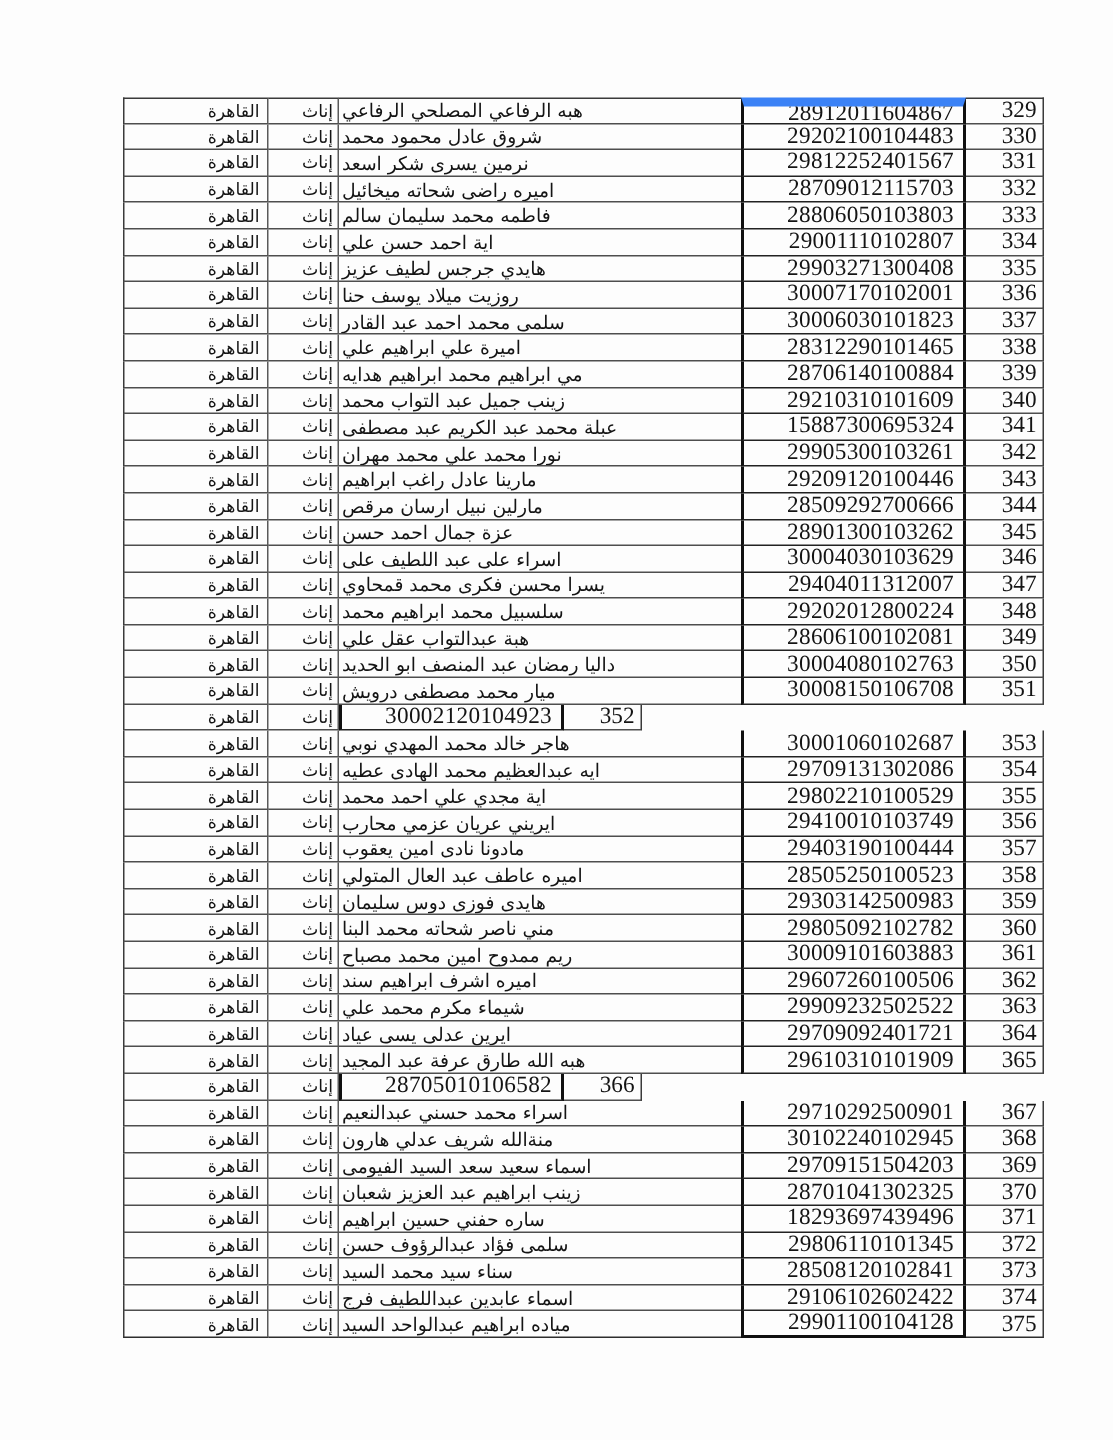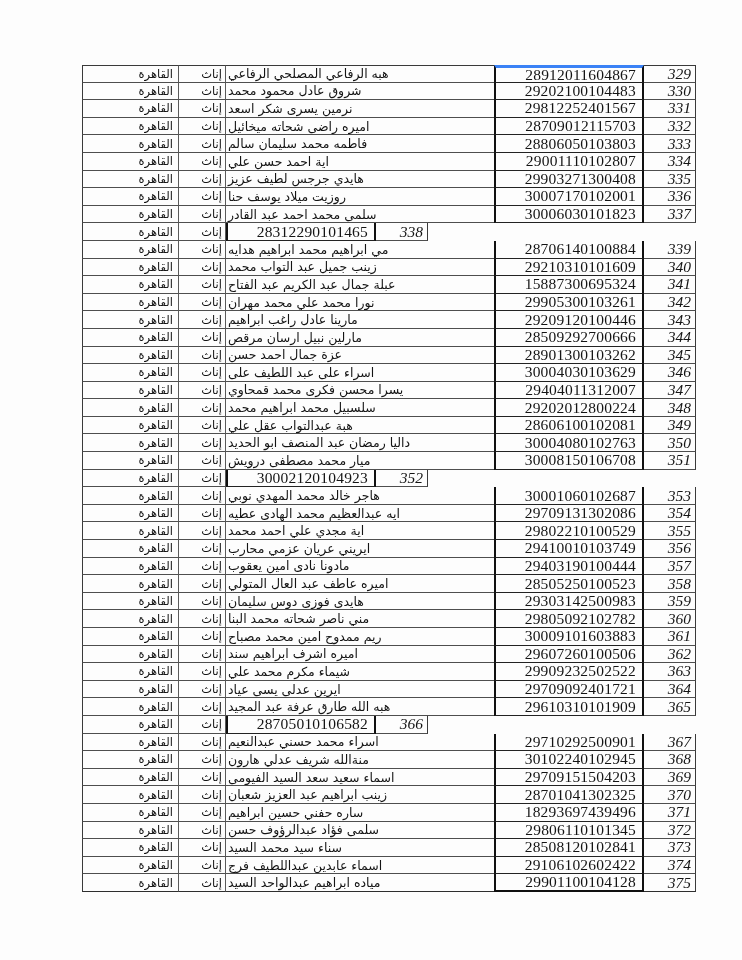--- a/index.html
+++ b/index.html
@@ -67,24 +67,23 @@
     font-size:15.5px;
     letter-spacing:0.2px;
   }
   .cell.rno{
     width:52px;
     border-right:1.5px solid #3a3a3a;
     justify-content:flex-end;
     padding-right:4px;
     font-family:"Liberation Serif","DejaVu Serif",serif;
     font-size:15.5px;
-    font-style:italic;
   }
   .row:first-child .cell{border-top:1.5px solid #3a3a3a;}
-  .row:first-child .cell.nid{border-top:3px solid #3b82f6;}
+  .row:first-child .cell.nid{border-top:6px solid #3b82f6;}
   .row:last-child .cell{border-bottom:1.5px solid #2e2e2e;}
   .row:last-child .cell.nid{border-bottom:2px solid #101010;}
 </style>
 </head>
 <body>
 
 <div class="page">
   <div class="roster" id="roster">
   <div class="row">
     <div class="cell city">القاهرة</div>
@@ -154,20 +153,21 @@
     <div class="cell city">القاهرة</div>
     <div class="cell gender">إناث</div>
     <div class="cell name">سلمى محمد احمد عبد القادر</div>
     <div class="cell nid">30006030101823</div>
     <div class="cell rno">337</div>
   </div>
 
   <div class="row">
     <div class="cell city">القاهرة</div>
     <div class="cell gender">إناث</div>
+    <div class="cell name">اميرة علي ابراهيم علي</div>
     <div class="cell nid">28312290101465</div>
     <div class="cell rno">338</div>
   </div>
 
   <div class="row">
     <div class="cell city">القاهرة</div>
     <div class="cell gender">إناث</div>
     <div class="cell name">مي ابراهيم محمد ابراهيم هدايه</div>
     <div class="cell nid">28706140100884</div>
     <div class="cell rno">339</div>
@@ -177,21 +177,21 @@
     <div class="cell city">القاهرة</div>
     <div class="cell gender">إناث</div>
     <div class="cell name">زينب جميل عبد التواب محمد</div>
     <div class="cell nid">29210310101609</div>
     <div class="cell rno">340</div>
   </div>
 
   <div class="row">
     <div class="cell city">القاهرة</div>
     <div class="cell gender">إناث</div>
-    <div class="cell name">عبلة جمال عبد الكريم عبد الفتاح</div>
+    <div class="cell name">عبلة محمد عبد الكريم عبد مصطفى</div>
     <div class="cell nid">15887300695324</div>
     <div class="cell rno">341</div>
   </div>
 
   <div class="row">
     <div class="cell city">القاهرة</div>
     <div class="cell gender">إناث</div>
     <div class="cell name">نورا محمد علي محمد مهران</div>
     <div class="cell nid">29905300103261</div>
     <div class="cell rno">342</div>

